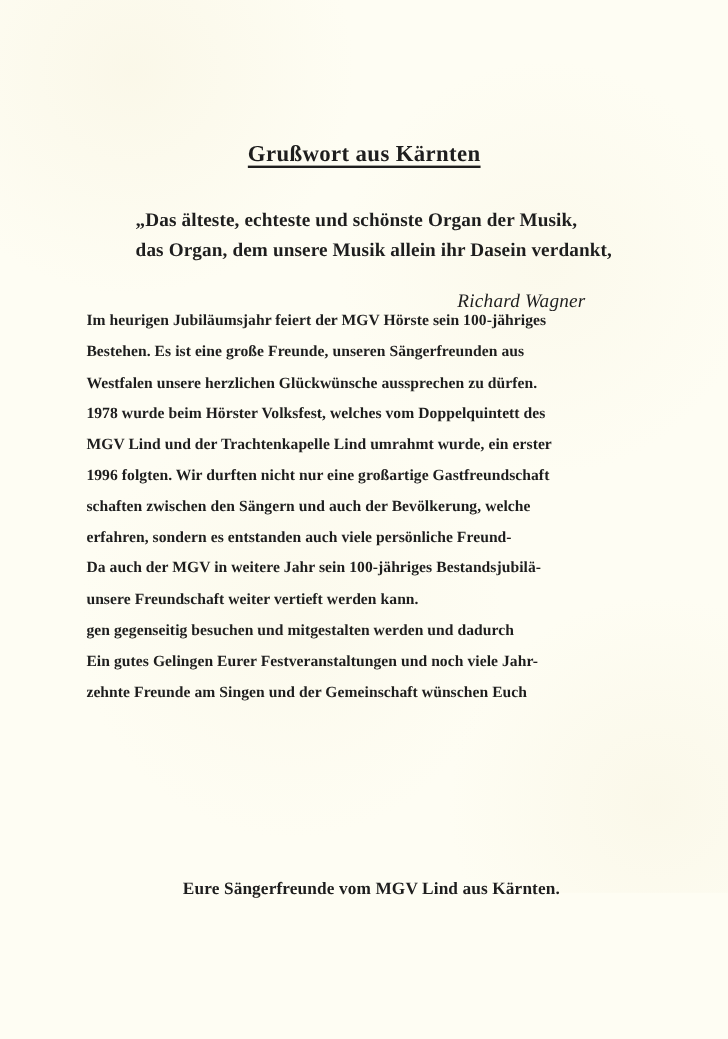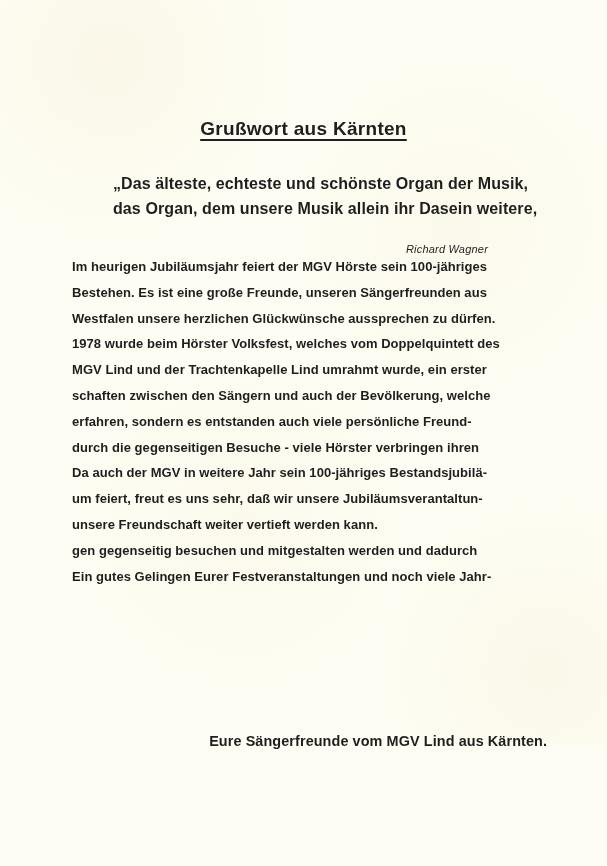--- a/index.html
+++ b/index.html
@@ -13,20 +13,21 @@
     position: relative;
     width: 607px; height: 744px;
     color: #1e1e1e;
     
     background:
       radial-gradient(circle at 18% 8%,  rgba(244,238,214,0.35) 0%, rgba(244,238,214,0) 22%),
       radial-gradient(circle at 75% 30%, rgba(246,241,220,0.30) 0%, rgba(246,241,220,0) 25%),
       radial-gradient(circle at 40% 70%, rgba(245,240,218,0.25) 0%, rgba(245,240,218,0) 28%),
       radial-gradient(circle at 90% 90%, rgba(243,237,212,0.30) 0%, rgba(243,237,212,0) 20%),
       #fefdf3;
+    font-family: Liberation Serif, serif;
   }
   .title {
     position: absolute;
     top: 118px; left: 0; width: 607px;
     text-align: center;
     font-size: 19px;
     font-weight: bold;
     letter-spacing: 0.3px;
   }
   .title .title-text {
@@ -39,72 +40,72 @@
     left: 113px; top: 172px;
     font-size: 16px;
     font-weight: bold;
     line-height: 24.6px;
     letter-spacing: 0.1px;
     white-space: nowrap;
   }
   .attribution {
     position: absolute;
     top: 243px; right: 119px;
-    font-size: 11px;
+    font-size: 16px;
     font-style: italic;
     letter-spacing: 0.2px;
     text-align: center;
   }
   .body-text {
     position: absolute;
     left: 72px; top: 254px;
     font-size: 13px;
     font-weight: bold;
     line-height: 25.8px;
     letter-spacing: 0.05px;
     white-space: nowrap;
   }
   .closing {
     position: absolute;
     left: 72px; top: 733px;
     width: 475px;
-    text-align: right;
+    text-align: center;
     font-size: 14.4px;
     font-weight: bold;
     letter-spacing: 0.1px;
     white-space: nowrap;
   }
 </style>
 </head>
 <body style="background: rgb(254, 253, 243);">
 
 <div class="page" style="color: rgb(30, 30, 30);">
 
   <div class="title">
     <span class="title-text">Grußwort aus Kärnten</span>
   </div>
 
   <div class="quote">
     <div class="quote-line">„Das älteste, echteste und schönste Organ der Musik,</div>
-    <div class="quote-line">das Organ, dem unsere Musik allein ihr Dasein weitere,</div>
+    <div class="quote-line">das Organ, dem unsere Musik allein ihr Dasein verdankt,</div>
   </div>
 
   <div class="attribution">Richard Wagner</div>
 
   <div class="body-text">
     <div class="line">Im heurigen Jubiläumsjahr feiert der MGV Hörste sein 100-jähriges</div>
     <div class="line">Bestehen. Es ist eine große Freunde, unseren Sängerfreunden aus</div>
     <div class="line">Westfalen unsere herzlichen Glückwünsche aussprechen zu dürfen.</div>
     <div class="line">1978 wurde beim Hörster Volksfest, welches vom Doppelquintett des</div>
     <div class="line">MGV Lind und der Trachtenkapelle Lind umrahmt wurde, ein erster</div>
+    <div class="line">1996 folgten. Wir durften nicht nur eine großartige Gastfreundschaft</div>
     <div class="line">schaften zwischen den Sängern und auch der Bevölkerung, welche</div>
     <div class="line">erfahren, sondern es entstanden auch viele persönliche Freund-</div>
-    <div class="line">durch die gegenseitigen Besuche - viele Hörster verbringen ihren</div>
     <div class="line">Da auch der MGV in weitere Jahr sein 100-jähriges Bestandsjubilä-</div>
-    <div class="line">um feiert, freut es uns sehr, daß wir unsere Jubiläumsverantaltun-</div>
     <div class="line">unsere Freundschaft weiter vertieft werden kann.</div>
     <div class="line">gen gegenseitig besuchen und mitgestalten werden und dadurch</div>
     <div class="line">Ein gutes Gelingen Eurer Festveranstaltungen und noch viele Jahr-</div>
+    <div class="line">zehnte Freunde am Singen und der Gemeinschaft wünschen Euch</div>
   </div>
 
   <div class="closing">Eure Sängerfreunde vom MGV Lind aus Kärnten.</div>
 
 </div>
 
 </body></html>

